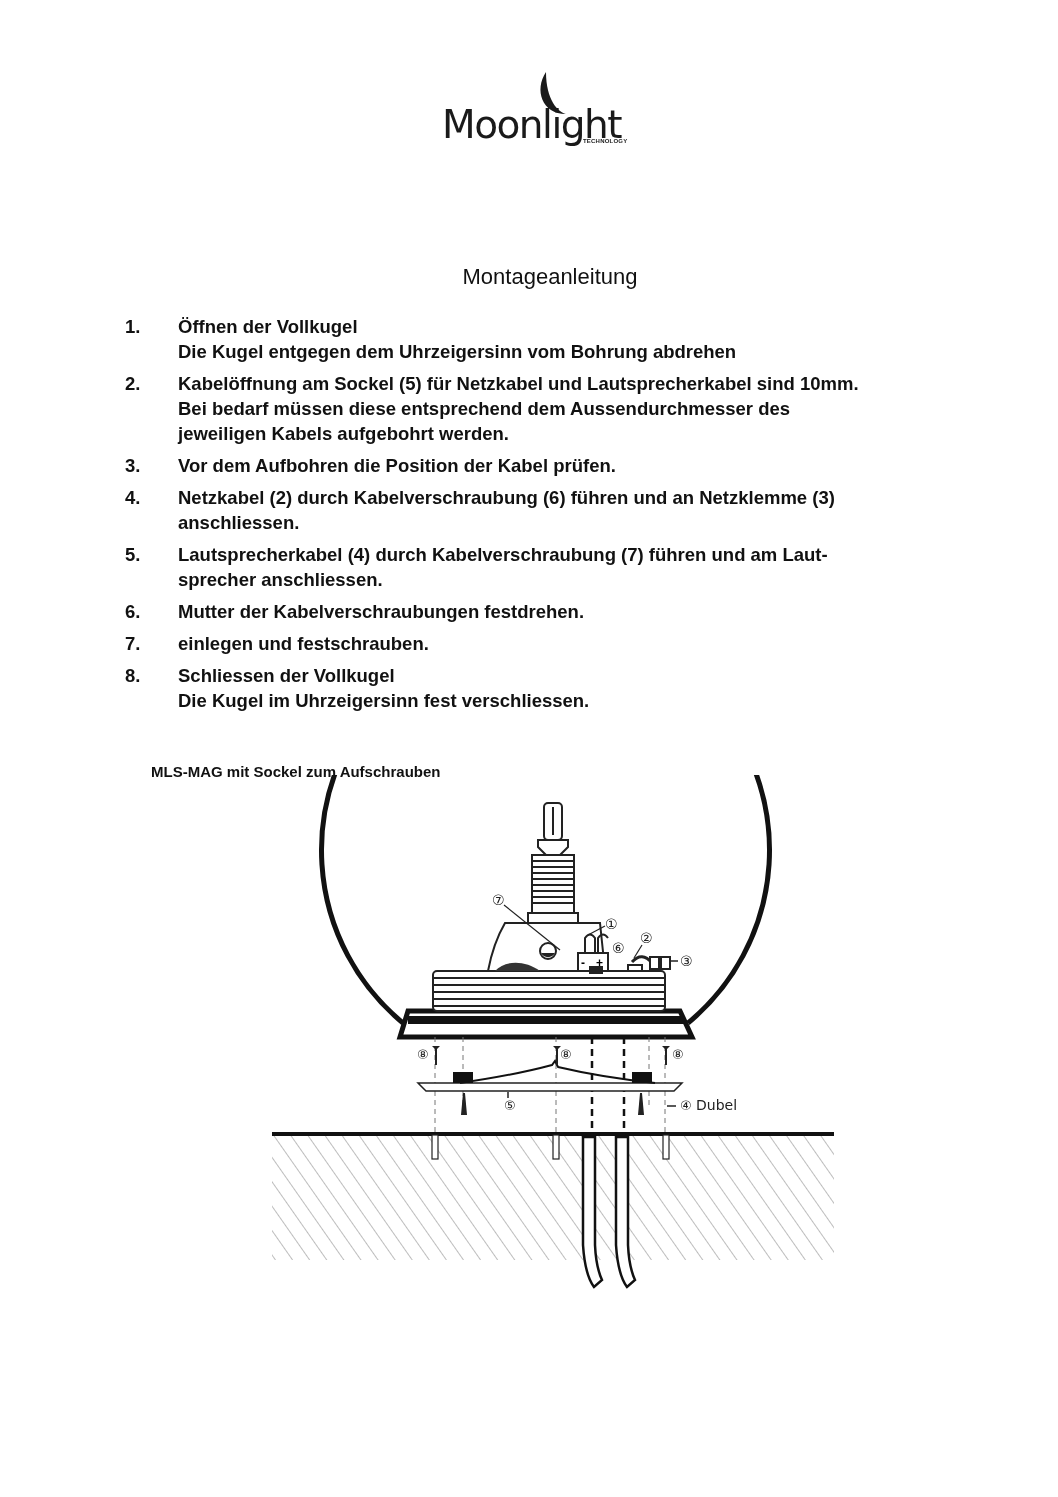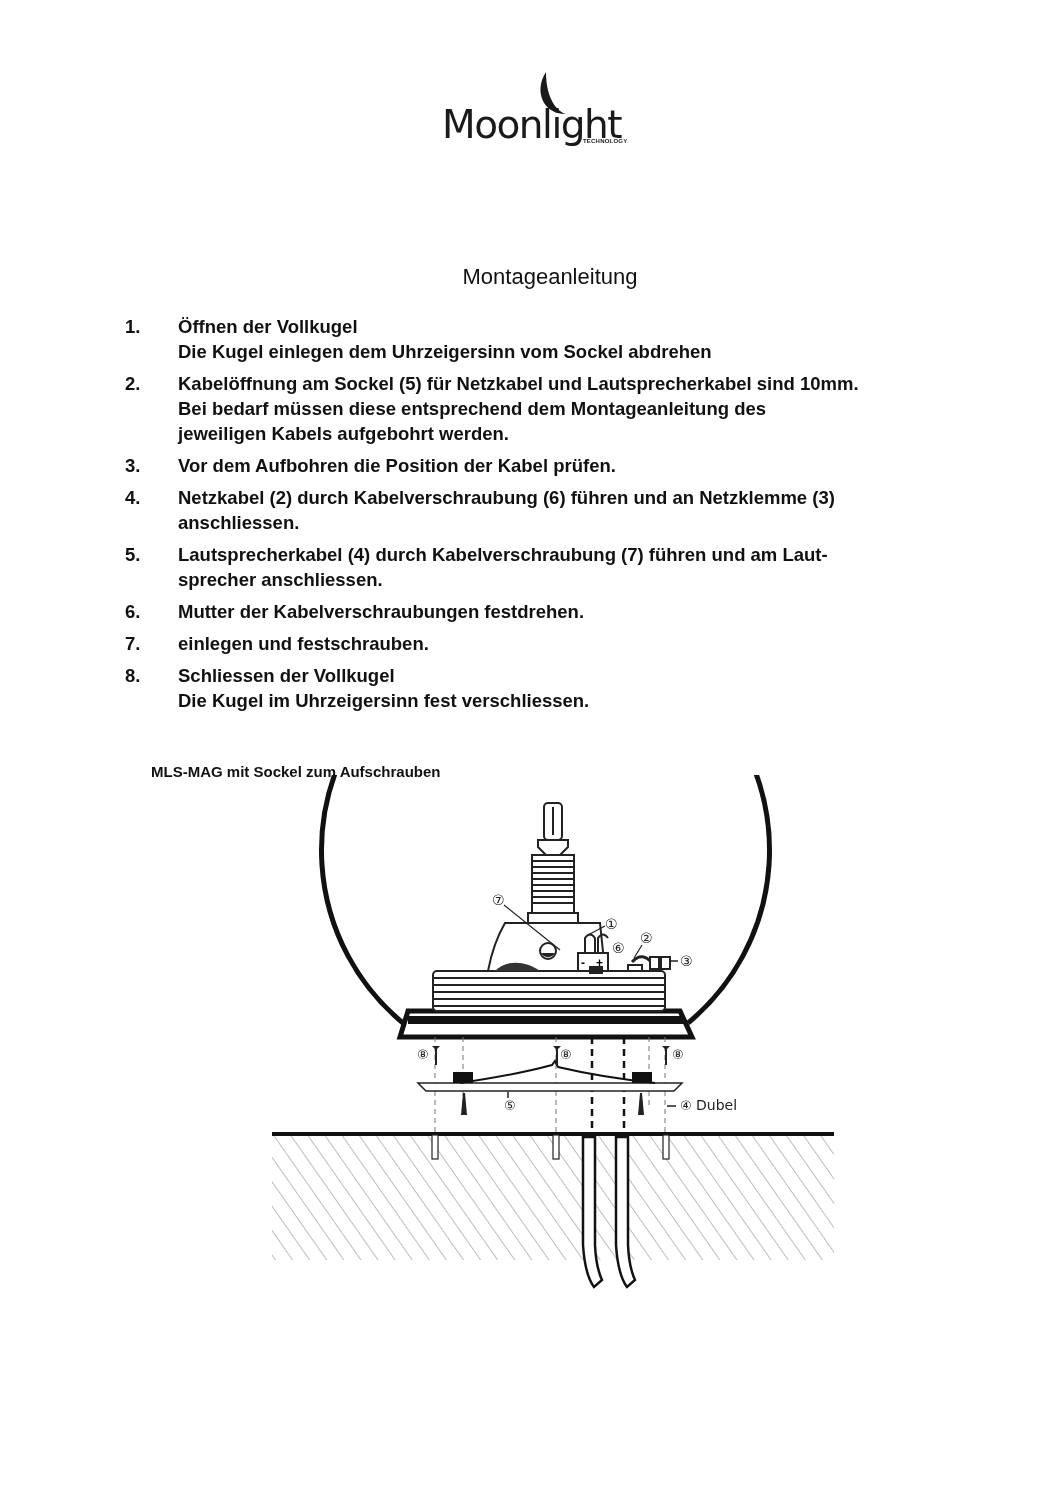--- a/index.html
+++ b/index.html
@@ -31,26 +31,26 @@
   <span class="logo-word">Moonlight</span>
   <span class="logo-sub">TECHNOLOGY</span>
 </div>
 
 <div class="title">Montageanleitung</div>
 
 <ol class="steps" id="steps">
     <li class="step">
       <span class="step-num">1.</span>
       <span class="step-line">Öffnen der Vollkugel</span>
-      <span class="step-line">Die Kugel einlegen dem Uhrzeigersinn vom Sockel abdrehen</span>
+      <span class="step-line">Die Kugel entgegen dem Uhrzeigersinn vom Bohrung abdrehen</span>
     </li>
     <li class="step">
       <span class="step-num">2.</span>
       <span class="step-line">Kabelöffnung am Sockel (5) für Netzkabel und Lautsprecherkabel sind 10mm.</span>
-      <span class="step-line">Bei bedarf müssen diese entsprechend dem Montageanleitung des</span>
+      <span class="step-line">Bei bedarf müssen diese entsprechend dem Aussendurchmesser des</span>
       <span class="step-line">jeweiligen Kabels aufgebohrt werden.</span>
     </li>
     <li class="step">
       <span class="step-num">3.</span>
       <span class="step-line">Vor dem Aufbohren die Position der Kabel prüfen.</span>
     </li>
     <li class="step">
       <span class="step-num">4.</span>
       <span class="step-line">Netzkabel (2) durch  Kabelverschraubung (6) führen und an Netzklemme (3)</span>
       <span class="step-line">anschliessen.</span>

